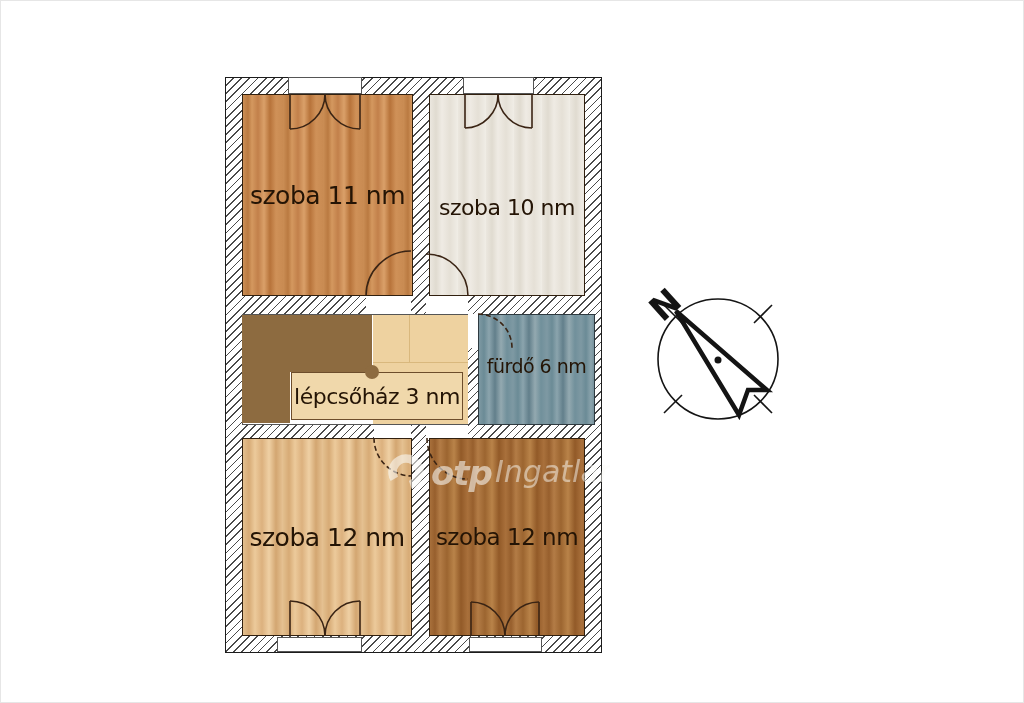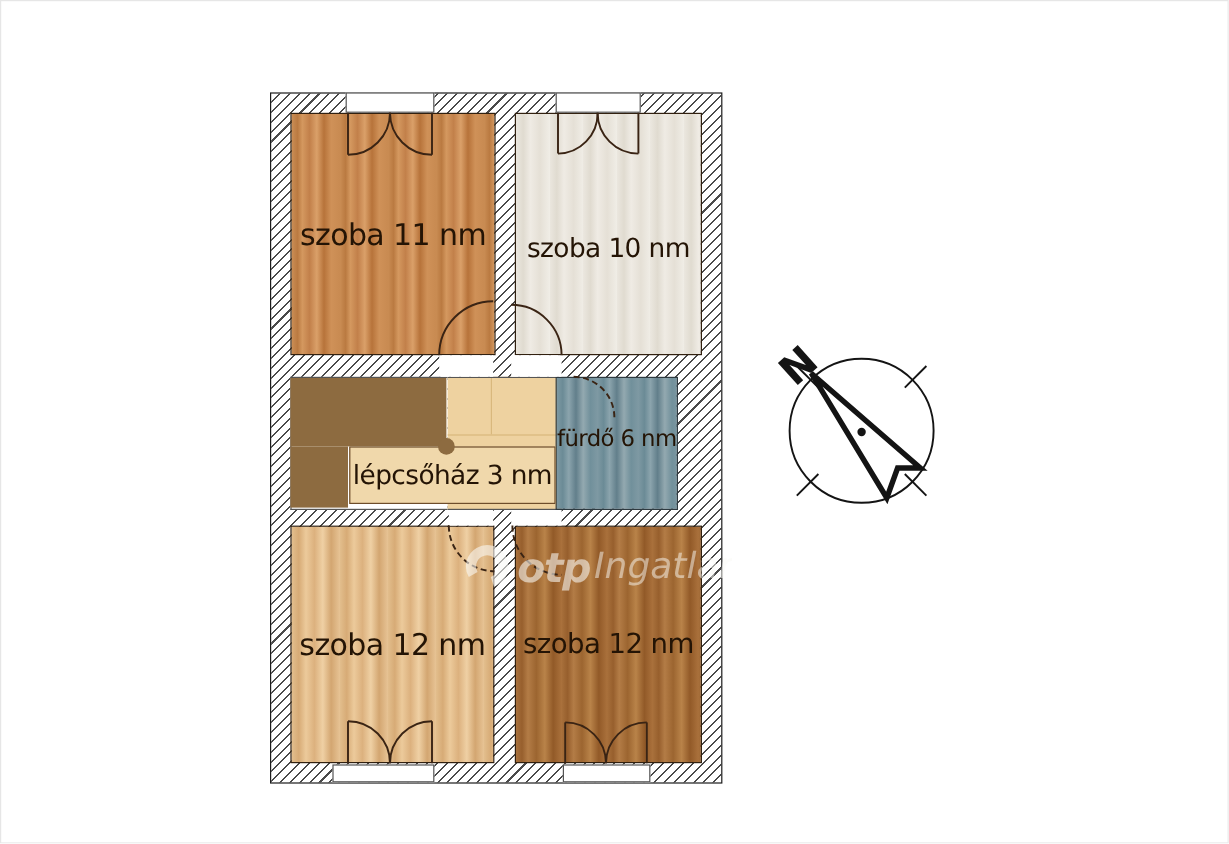--- a/index.html
+++ b/index.html
@@ -46,21 +46,21 @@
   <div class="abs" style="left:241px;top:314px;width:130px;height:57px;background:#8d6b40;"></div>
   <div class="abs" style="left:241px;top:371px;width:48px;height:51px;background:#8d6b40;"></div>
 
   <div class="abs" style="left:372px;top:313px;width:95px;height:111px;background:#eed2a0;border-top:1px solid #555;border-bottom:1px solid #555;">
     <div class="abs" style="left:36px;top:0;width:1px;height:47px;background:#d9b87d;"></div>
     <div class="abs" style="left:0;top:47px;width:95px;height:1px;background:#d9b87d;"></div>
   </div>
 
   <div class="abs white-gap" style="left:467px;top:313px;width:10px;height:34px;"></div>
 
-  <div class="abs room bath-tex" style="left:462px;top:313px;width:102px;height:111px;border-color:#2e3a40;">
+  <div class="abs room bath-tex" style="left:477px;top:313px;width:117px;height:111px;border-color:#2e3a40;">
     <div class="room-label abs" style="left:0;top:36px;width:100%;height:30px;font-size:19px;">fürdő 6 nm</div>
   </div>
 
   <div class="abs" style="left:290px;top:371px;width:172px;height:48px;background:#f0d8ab;border:1px solid #6d4d2b;display:flex;align-items:center;justify-content:center;">
     <div class="room-label" style="font-size:22px;">lépcsőház 3 nm</div>
   </div>
   <div class="abs" style="left:364px;top:364px;width:14px;height:14px;border-radius:50%;background:#8d6b40;"></div>
 
   <div class="abs room wood-c" style="left:241px;top:437px;width:170px;height:198px;">
     <div class="room-label abs" style="left:0;top:0;width:100%;height:100%;font-size:25px;">szoba 12 nm</div>

